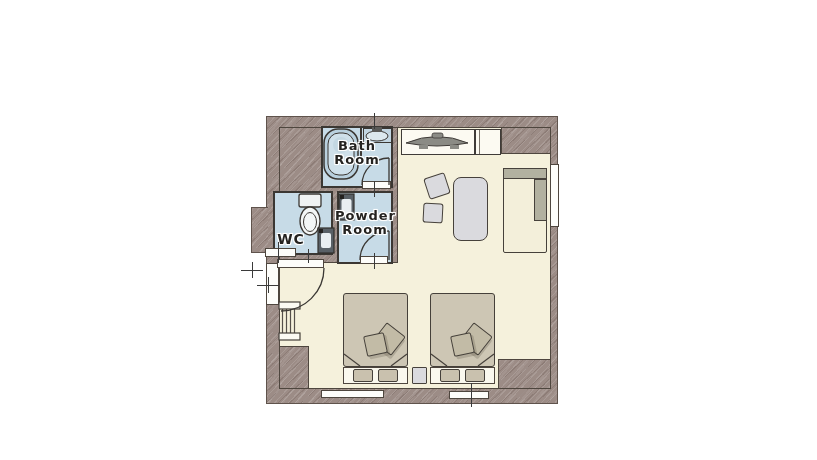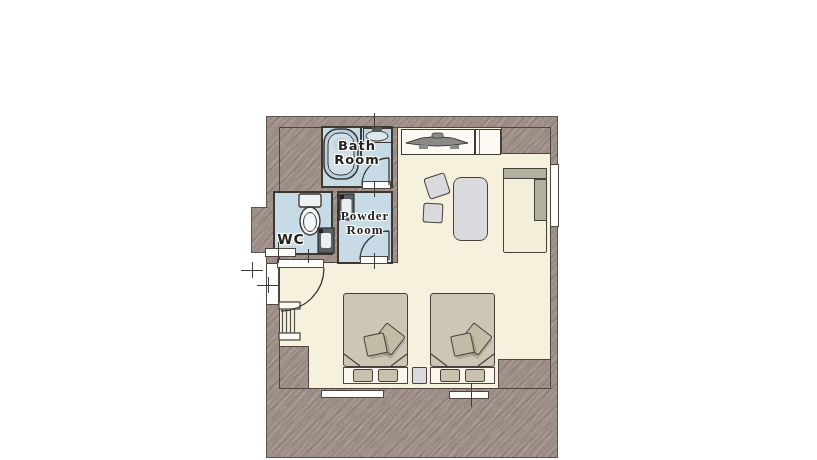--- a/index.html
+++ b/index.html
@@ -6,21 +6,21 @@
   .stage{position:relative;width:817px;height:460px;background:#ffffff;overflow:hidden;
          font-family:"DejaVu Sans",sans-serif;}
   .abs{position:absolute;box-sizing:border-box;}
   .wall{
     background:
       repeating-linear-gradient(133deg, rgba(255,255,255,0.13) 0 1px, rgba(255,255,255,0) 1px 5px),
       repeating-linear-gradient(137deg, rgba(82,64,58,0.20) 0 1px, rgba(82,64,58,0) 1px 8px),
       repeating-linear-gradient(128deg, rgba(255,255,255,0.07) 0 2px, rgba(255,255,255,0) 2px 11px),
       #9c8c86;
   }
-  .plan{left:266px;top:116px;width:292px;height:342px;border:1.5px solid #5f534c;}
+  .plan{left:266px;top:116px;width:292px;height:288px;border:1.5px solid #5f534c;}
   .floor{background:#f5f1dc;border:1.5px solid #4e463e;}
   .wblock{border:1.5px solid #4e463e;}
   .wet{background:#c7dbe7;border:2px solid #3b3733;}
   .white-el{background:#fdfdfa;border:1.2px solid #4e463e;}
   .furn-tan{background:#cdc6b4;border:1.5px solid #45403a;border-radius:3px;}
   .furn-white{background:#fcfaf2;border:1.5px solid #3f3b38;}
   .furn-gray{background:#dadade;border:1.5px solid #46413b;}
   .sofa-bar{background:#b2b1a0;border:1.2px solid #46413b;}
   .pillow{background:#c9c1ae;border:1.2px solid #45403a;border-radius:2px;}
   .cushion{background:#c2bba6;border:1.4px solid #45403a;border-radius:2px;
@@ -139,21 +139,21 @@
         <path d="M 93 143 A 29 29 0 0 1 122 114"></path>
         <line x1="122" y1="114" x2="122" y2="143"></line>
         <path d="M 57 151 A 43 43 0 0 1 14 194"></path>
       </g>
     </svg>
 
     <div class="abs lbl" style="left:54px;top:22px;width:72px;">
       <div>Bath</div>
       <div>Room</div>
     </div>
-    <div class="abs lbl" style="left:68px;top:92px;width:60px;font-family:Liberation Serif, serif;">
+    <div class="abs lbl" style="left:68px;top:92px;width:60px;">
       <div>Powder</div>
       <div>Room</div>
     </div>
     <div class="abs lbl" style="left:10px;top:115px;width:28px;font-size:14px;">WC</div>
 
     <div class="abs tick" style="left:106.5px;top:-4px;width:1.5px;height:16px;"></div>
     <div class="abs tick" style="left:106.5px;top:64px;width:1.5px;height:16px;"></div>
     <div class="abs tick" style="left:106.5px;top:136px;width:1.5px;height:16px;"></div>
     <div class="abs tick" style="left:10.5px;top:125px;width:1.5px;height:21px;"></div>
     <div class="abs tick" style="left:40.5px;top:132px;width:1.5px;height:14px;"></div>

